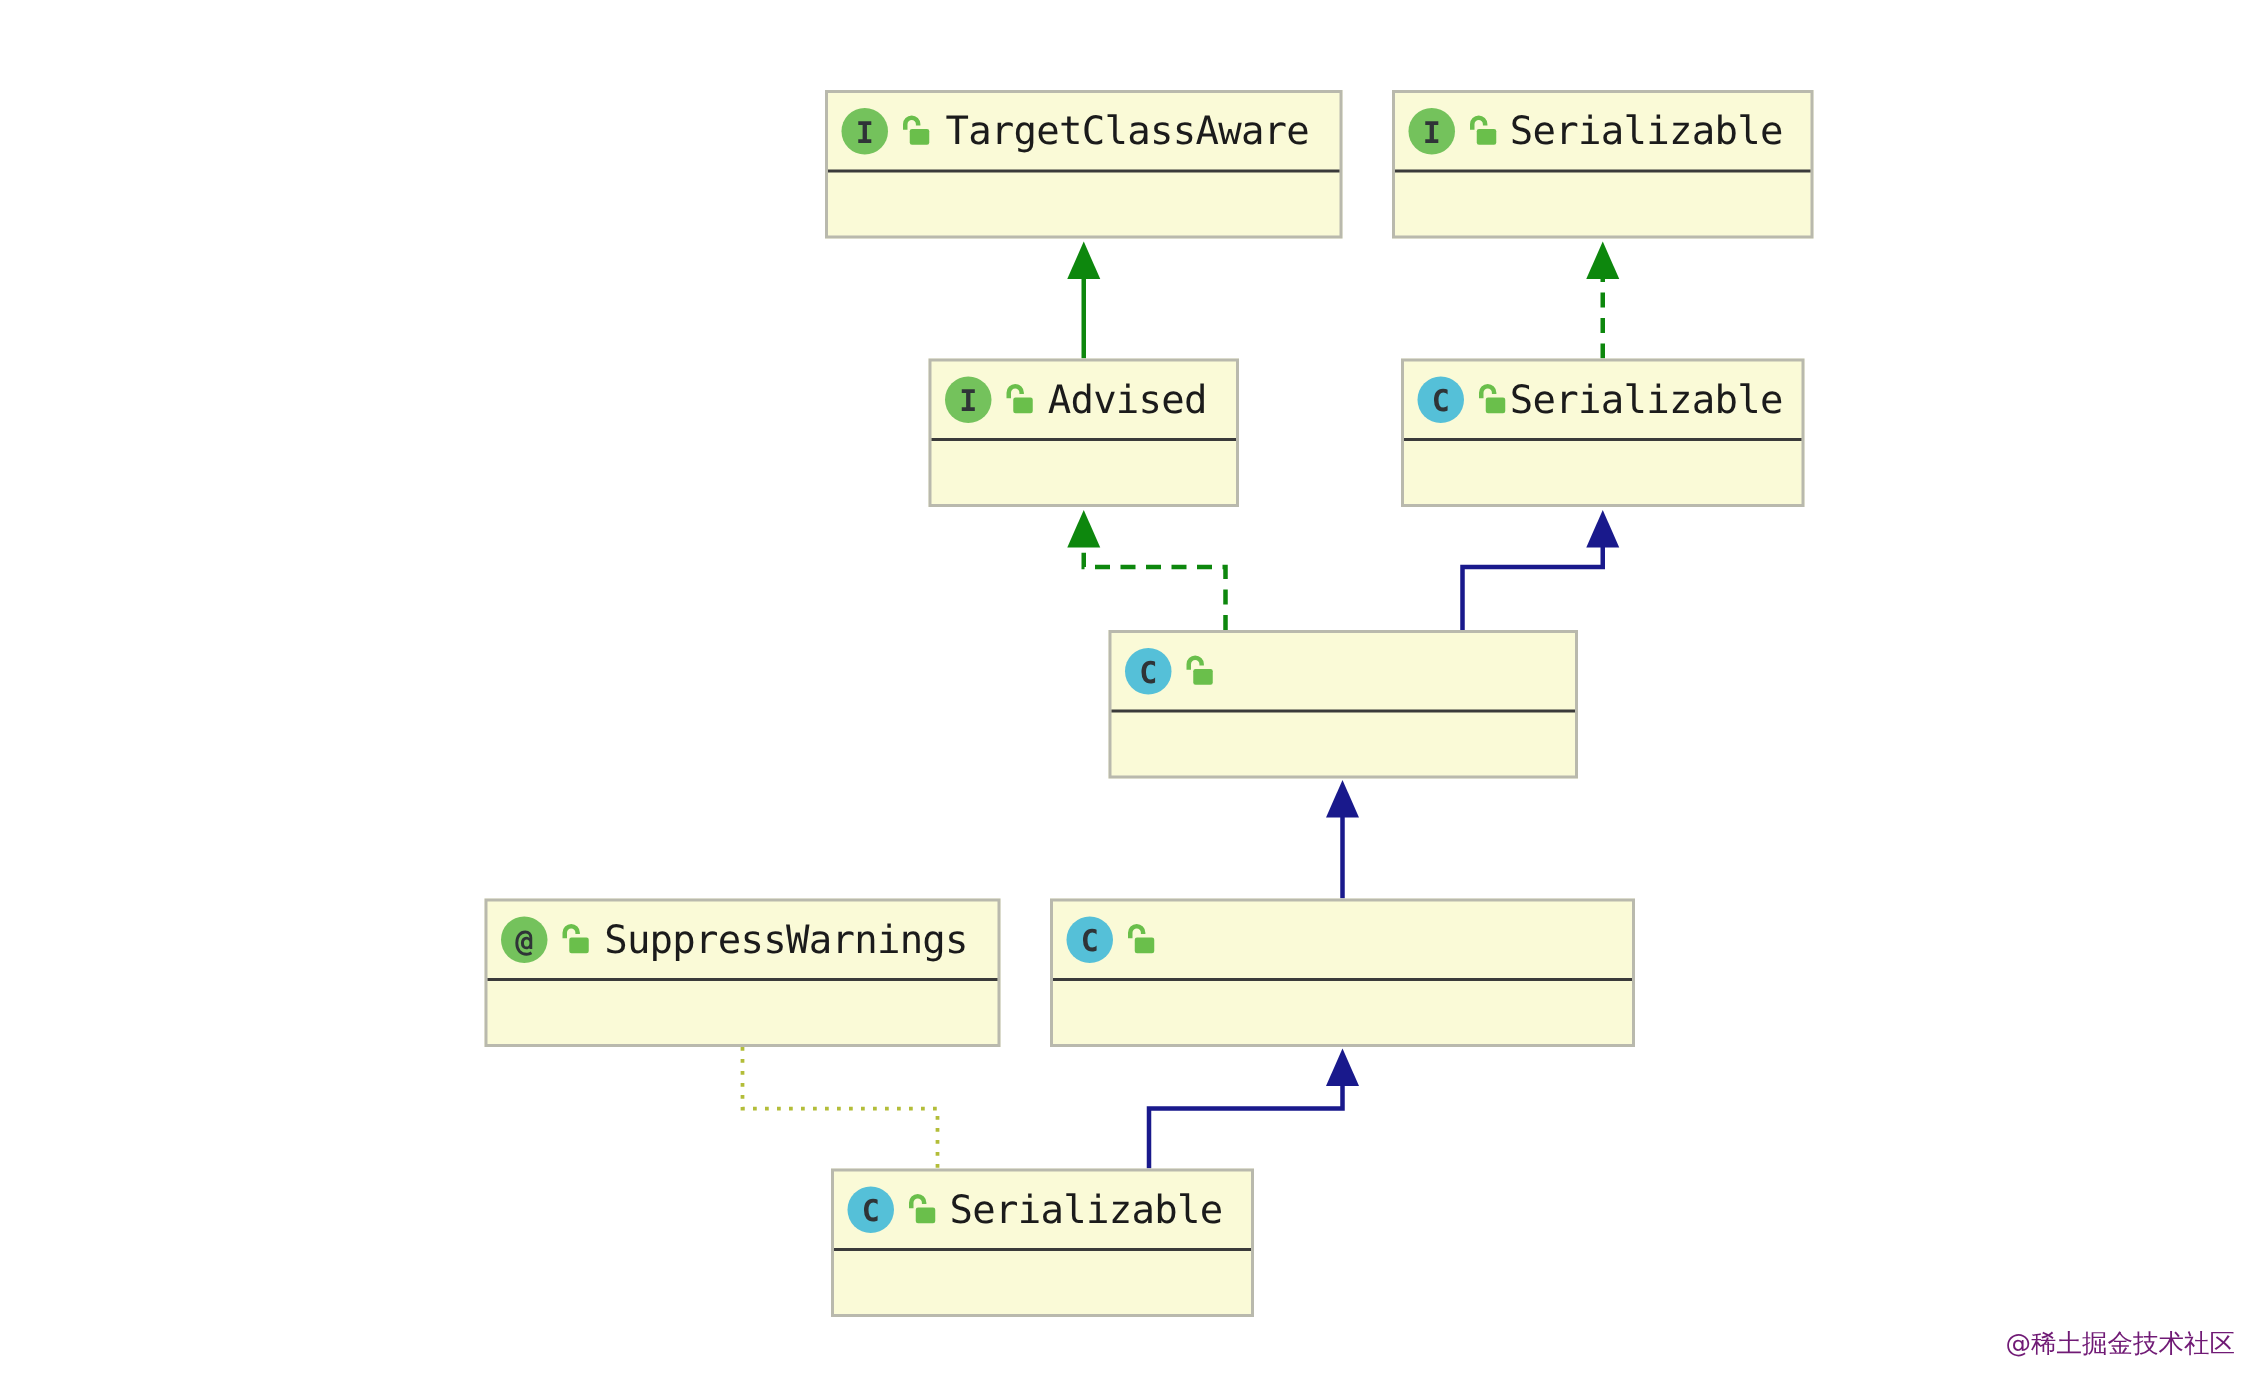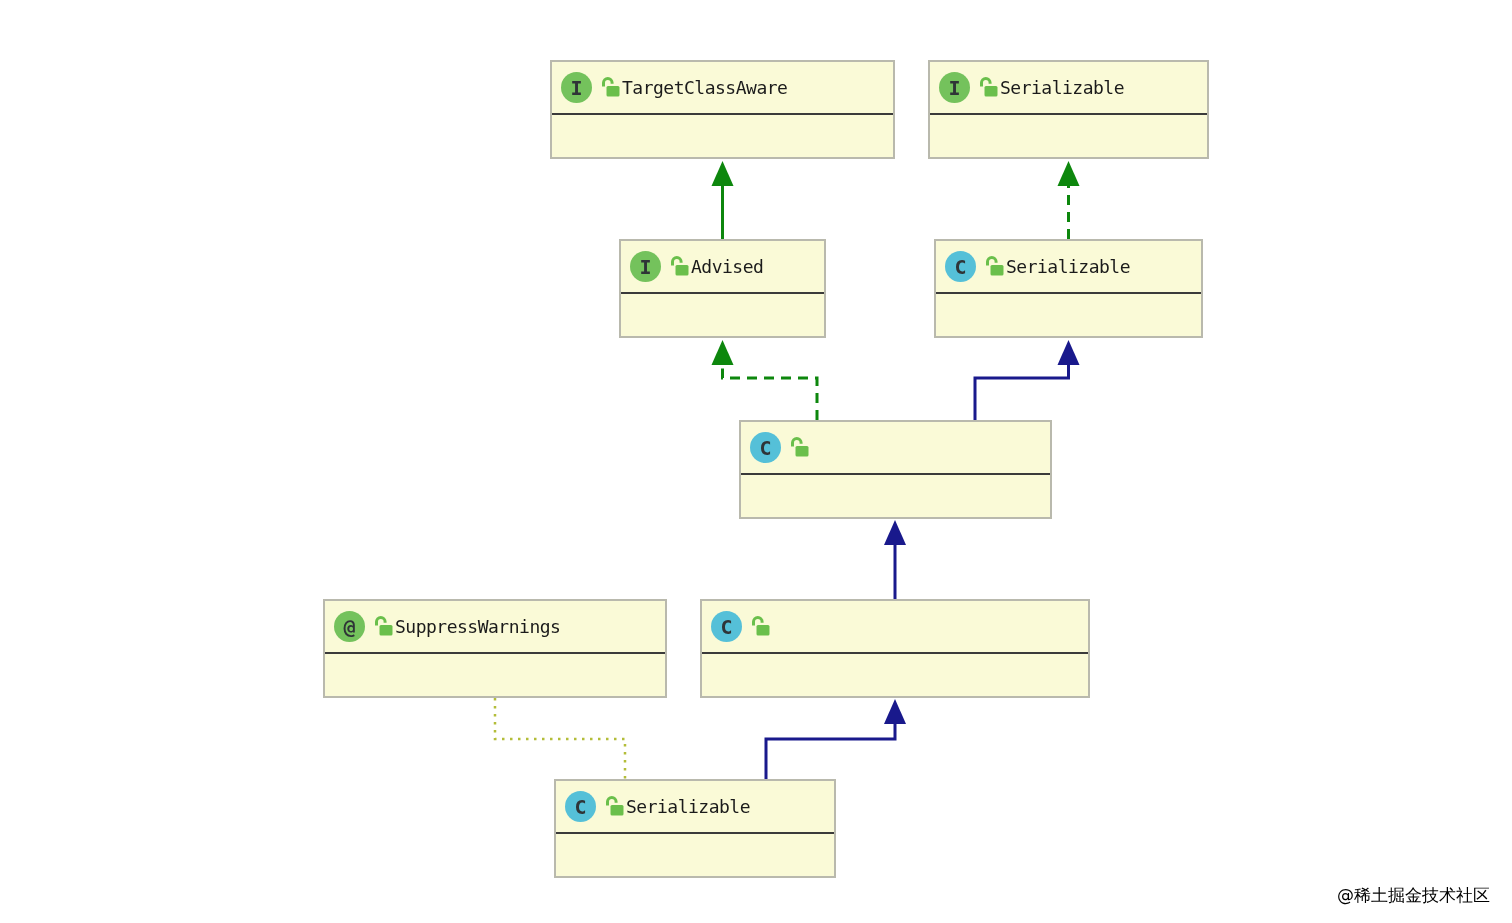--- a/index.html
+++ b/index.html
@@ -46,32 +46,33 @@
   }
   .badge-green { background: #74C25C; }
   .badge-cyan  { background: #55C0D8; }
   .lock {
     display: inline-flex;
     margin-left: 7px;
     flex: 0 0 auto;
   }
   .node-label {
     flex: 1;
-    font-size: 18px;
+    text-align: center;
+    font-size: 26px;
     color: #1B1B1B;
     white-space: nowrap;
     letter-spacing: -0.5px;
   }
   .watermark {
     position: absolute;
     right: 22px;
     bottom: 16px;
     font-family: "DejaVu Sans", "Liberation Sans", sans-serif;
     font-size: 17px;
-    color: #000000;
+    color: #701a75;
     user-select: none;
   }
 </style>
 </head>
 <body>
 
 <div class="stage">
 
   <svg class="edges-layer" viewBox="0 0 1512 923" xmlns="http://www.w3.org/2000/svg">
 

